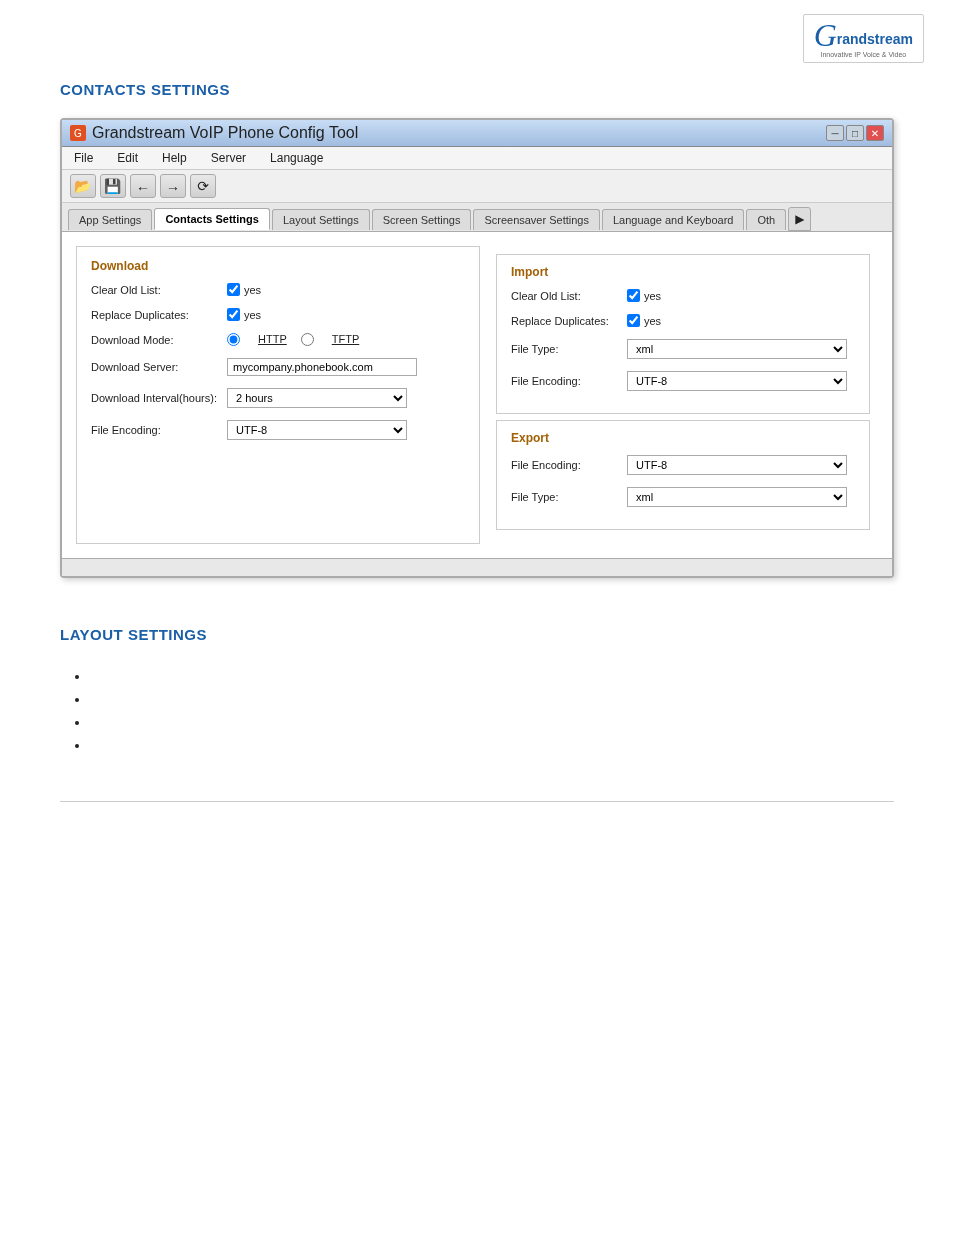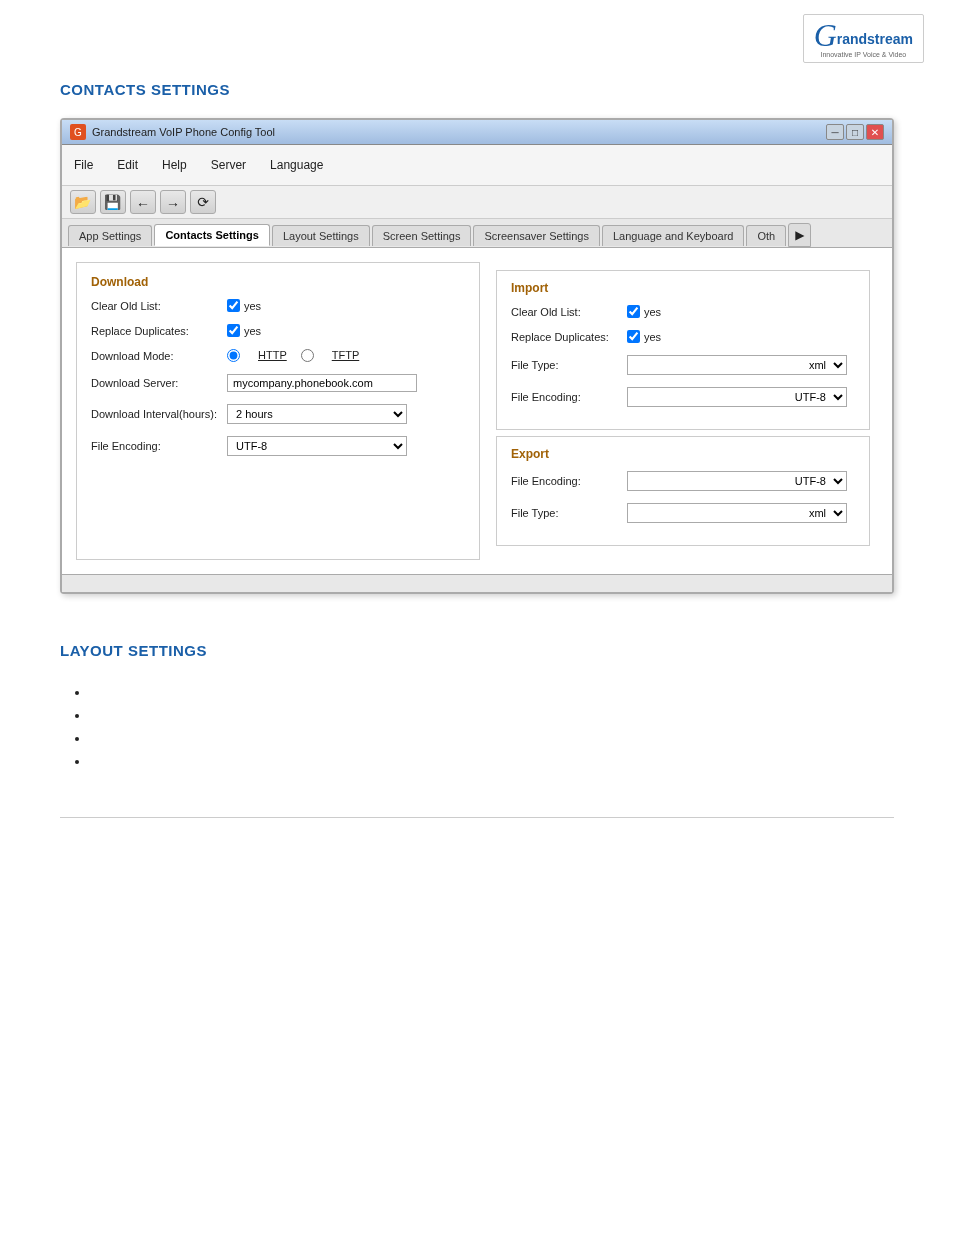--- a/index.html
+++ b/index.html
@@ -48,21 +48,21 @@
     }
     .titlebar-icon {
       width: 16px;
       height: 16px;
       background: #e05020;
       border-radius: 2px;
       display: flex; align-items: center; justify-content: center;
       font-size: 10px; color: white;
     }
     .titlebar-text {
-      font-size: 11px;
+      font-size: 16px;
       color: #222;
     }
     .titlebar-buttons {
       display: flex;
       gap: 2px;
     }
     .titlebar-btn {
       width: 18px; height: 16px;
       background: #c8d4e0;
       border: 1px solid #888;
@@ -71,21 +71,21 @@
       font-size: 10px;
       display: flex; align-items: center; justify-content: center;
       color: #333;
     }
     .titlebar-btn.close { background: #e05050; color: white; }
 
     
     .menubar {
       background: #f5f5f5;
       border-bottom: 1px solid #ccc;
-      padding: 11px 8px;
+      padding: 2px 8px;
       display: flex;
       gap: 16px;
     }
     .menubar-item {
       font-size: 12px;
       color: #222;
       cursor: pointer;
       padding: 2px 4px;
     }
 
@@ -238,21 +238,20 @@
     .select-input {
       border: 1px solid #aaa;
       padding: 2px 4px;
       font-size: 11px;
       width: 180px;
       background: #fff;
       appearance: auto;
     }
     .select-wide {
       width: 220px;
-      text-align: right;
     }
 
     
     .statusbar {
       background: #e8e8e8;
       border-top: 1px solid #aaa;
       padding: 3px 8px;
       font-size: 10px;
       color: #555;
       min-height: 18px;

